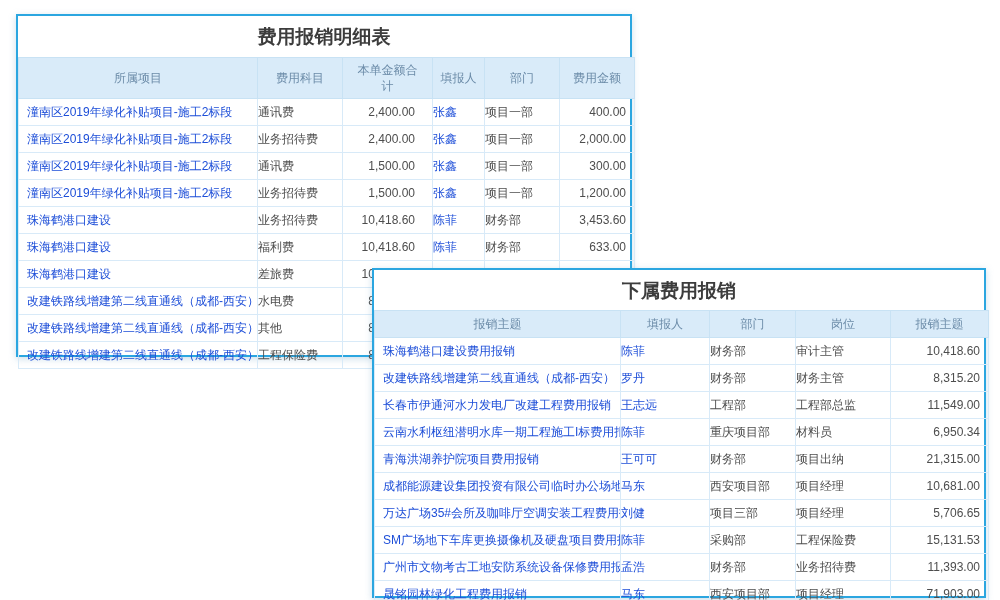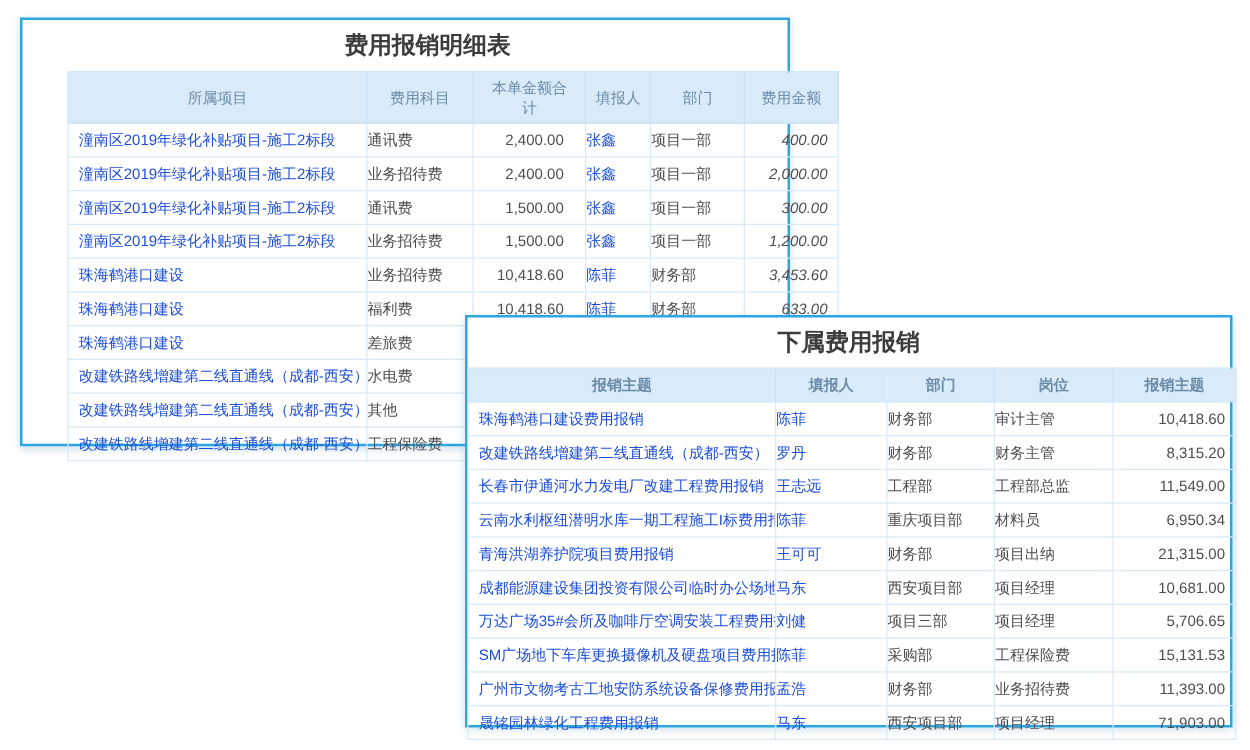--- a/index.html
+++ b/index.html
@@ -6,45 +6,45 @@
   body{
     width:1000px;height:600px;position:relative;overflow:hidden;
     background:#ffffff;
     font-family:"Liberation Sans","DejaVu Sans",sans-serif;
   }
   .panel{
     position:absolute;background:#ffffff;box-sizing:border-box;
     border:2px solid #2BA6E0;
     box-shadow:0 2px 7px rgba(110,160,195,0.35);
   }
-  #panel-detail{left:16px;top:14px;width:616px;height:343px;z-index:1;padding-left:36px;}
-  #panel-sub{left:372px;top:252px;width:614px;height:330px;z-index:2;}
+  #panel-detail{left:16px;top:14px;width:616px;height:343px;z-index:1;}
+  #panel-sub{left:372px;top:268px;width:614px;height:330px;z-index:2;}
   .panel-title{
     text-align:center;font-weight:bold;font-size:19px;color:#3c3c3c;
     overflow:hidden;white-space:nowrap;
   }
   #panel-detail .panel-title{height:41px;line-height:42px;}
   #panel-sub .panel-title{height:40px;line-height:41px;}
   table{border-collapse:collapse;table-layout:fixed;width:100%;}
   th{
     background:#D9EBF9;color:#6B8BA8;font-weight:normal;font-size:12px;
     border:1px solid #C8E2F4;padding:0 4px;line-height:16px;vertical-align:middle;
   }
   #panel-detail th{height:40px;}
   #panel-detail th:nth-child(3){padding:0 12px;margin-top:33px;}
-  #panel-sub th{height:26px;white-space:nowrap;overflow:hidden;font-weight:bold;}
+  #panel-sub th{height:26px;white-space:nowrap;overflow:hidden;}
   td{
     font-size:12px;color:#4d4d4d;border:1px solid #D8EAF8;height:26px;
     padding:0;overflow:hidden;white-space:nowrap;vertical-align:middle;
   }
   td.col-left{text-align:left;padding-left:8px;}
   td.col-center{}
   td.col-right{text-align:right;}
   #panel-detail td:nth-child(3){padding-right:17px;}
-  #panel-detail td:nth-child(6){padding-right:8px;font-style:italic;}
+  #panel-detail td:nth-child(6){padding-right:8px;}
   #panel-sub td:nth-child(5){padding-right:8px;}
   .link{color:#1d4ed8;cursor:pointer;}
 </style>
 </head>
 <body>
 
 <div class="panel" id="panel-detail">
   <div class="panel-title">费用报销明细表</div>
   <table id="table-detail">
     <colgroup>

